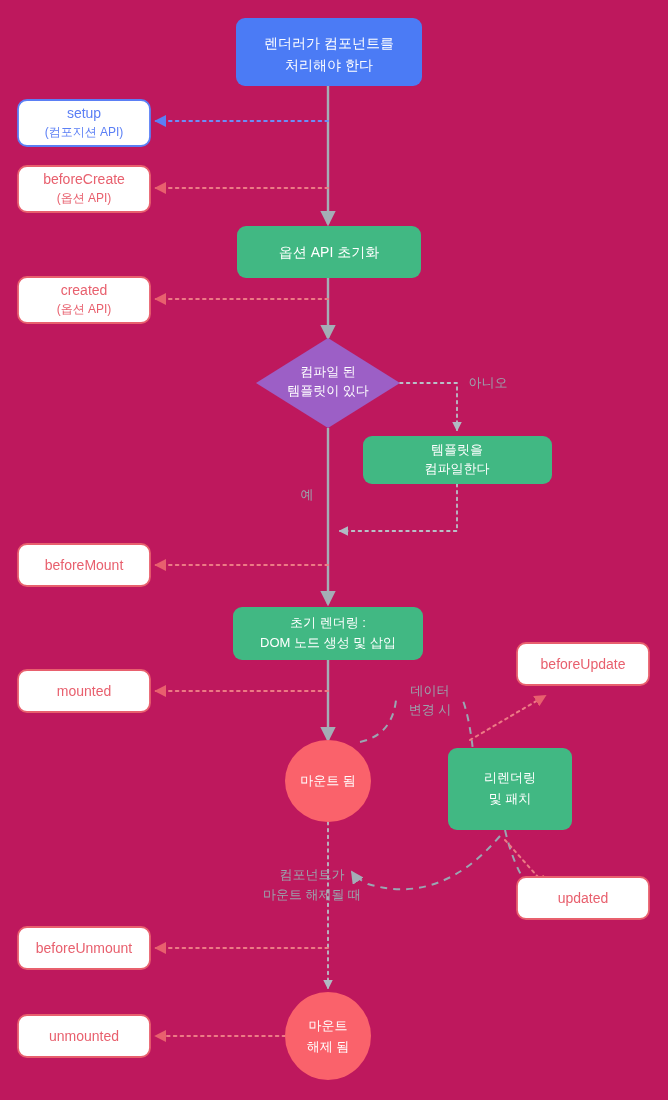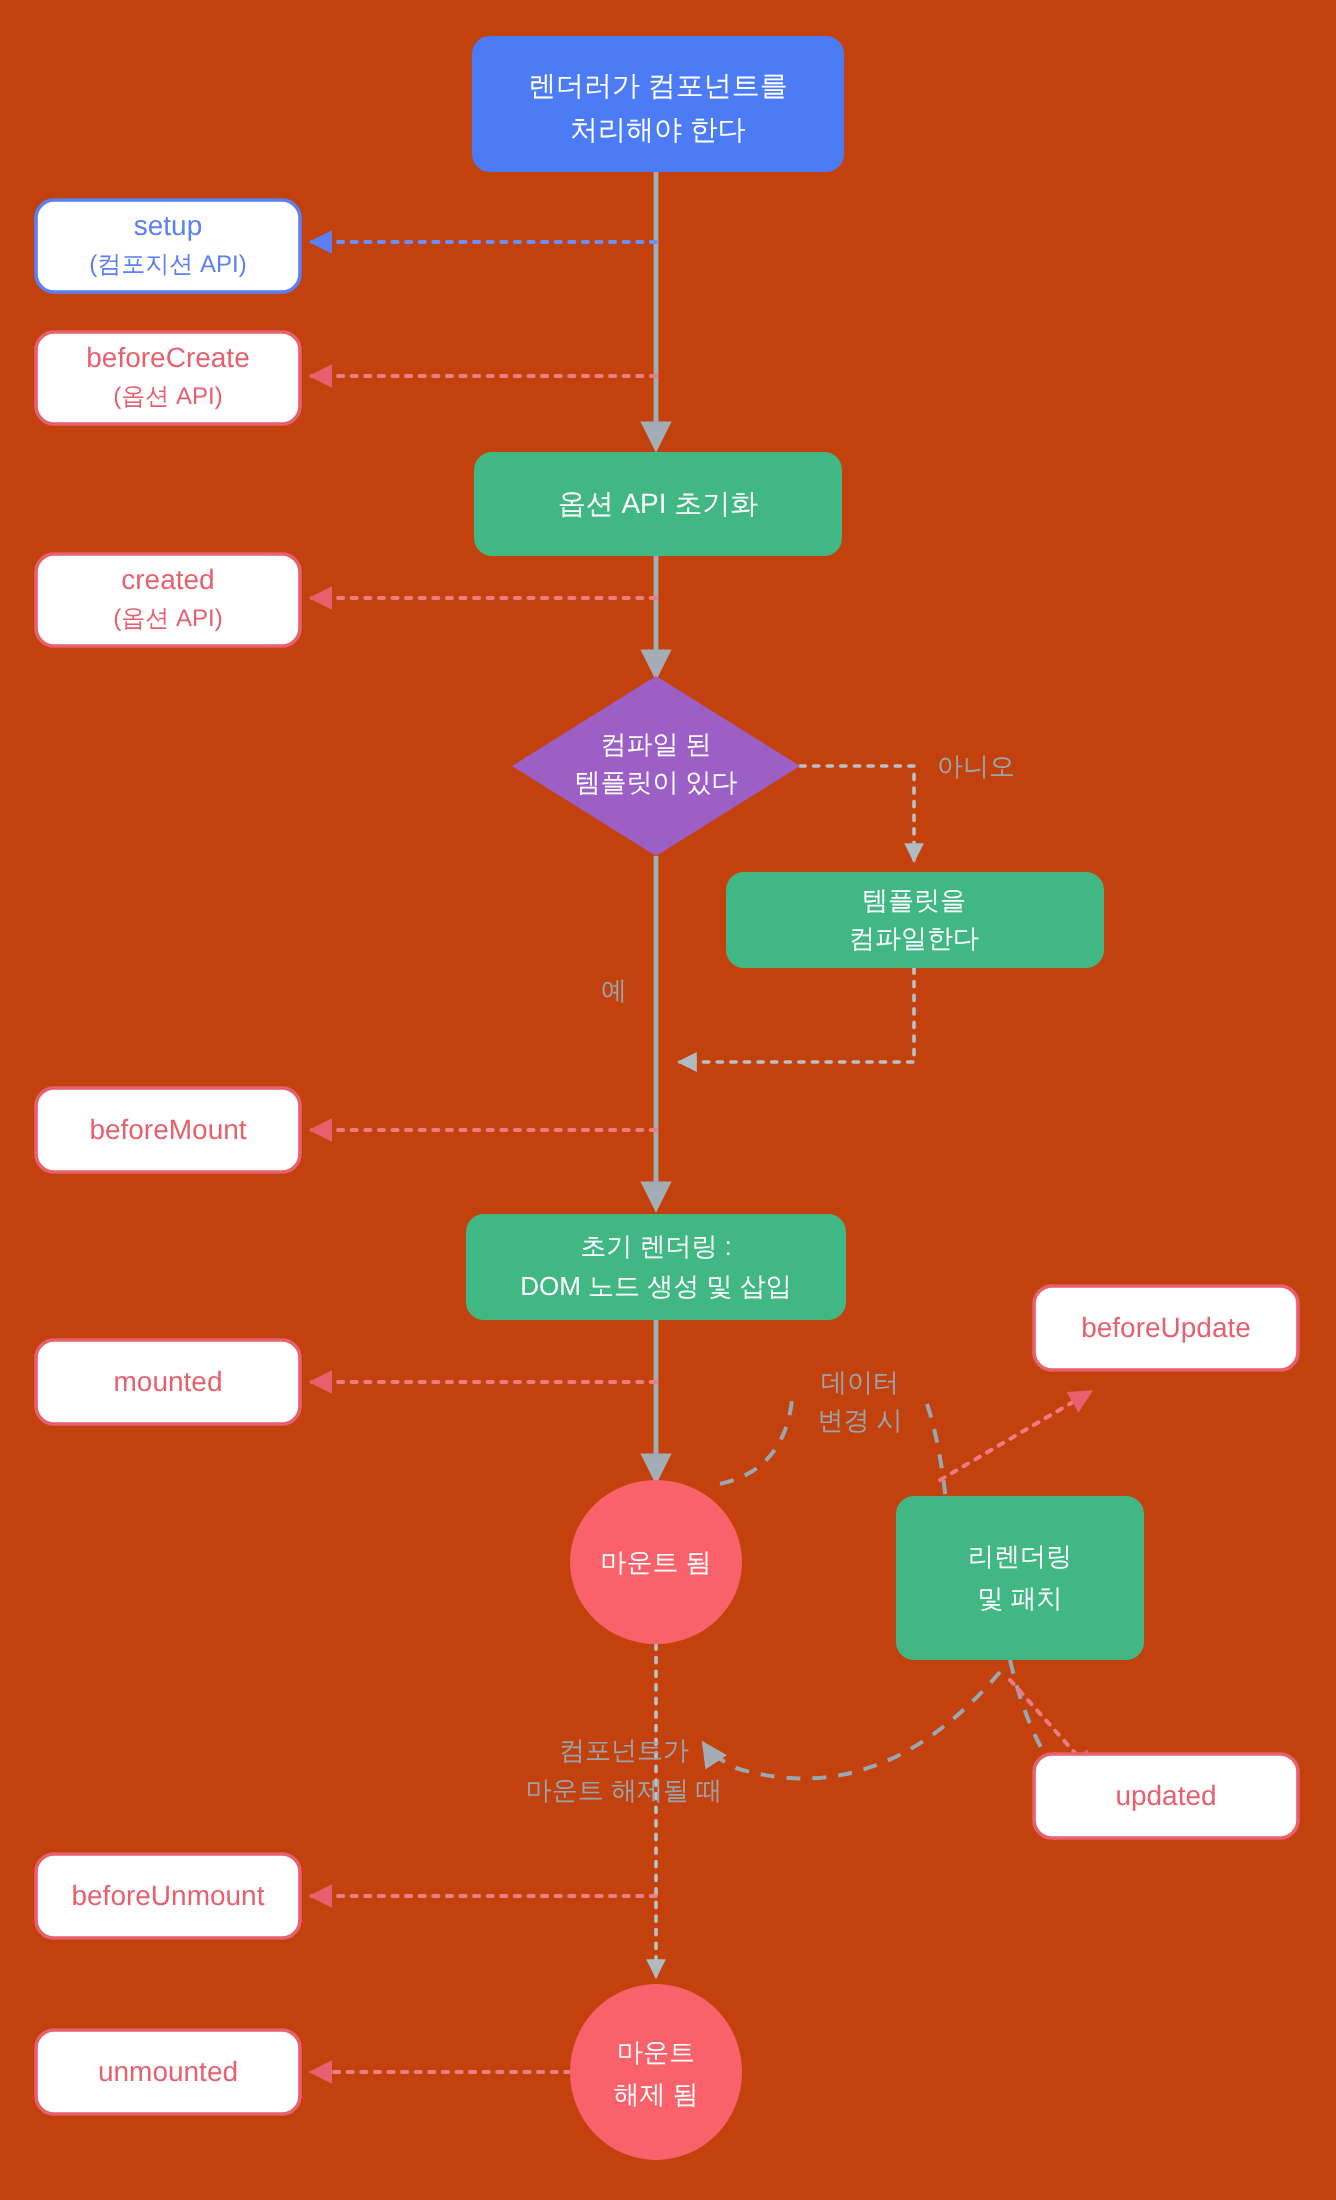--- a/index.html
+++ b/index.html
@@ -10,21 +10,21 @@
   body {
     width: 668px;
     height: 1100px;
     font-family: "Liberation Sans", "DejaVu Sans", sans-serif;
     overflow: hidden;
   }
   #diagram-root {
     position: relative;
     width: 668px;
     height: 1100px;
-    background: #c2410c;
+    background: #be185d;
   }
   svg.canvas {
     position: absolute;
     top: 0;
     left: 0;
     width: 668px;
     height: 1100px;
   }
   .node-label {
     font-family: "Liberation Sans", "DejaVu Sans", sans-serif;

